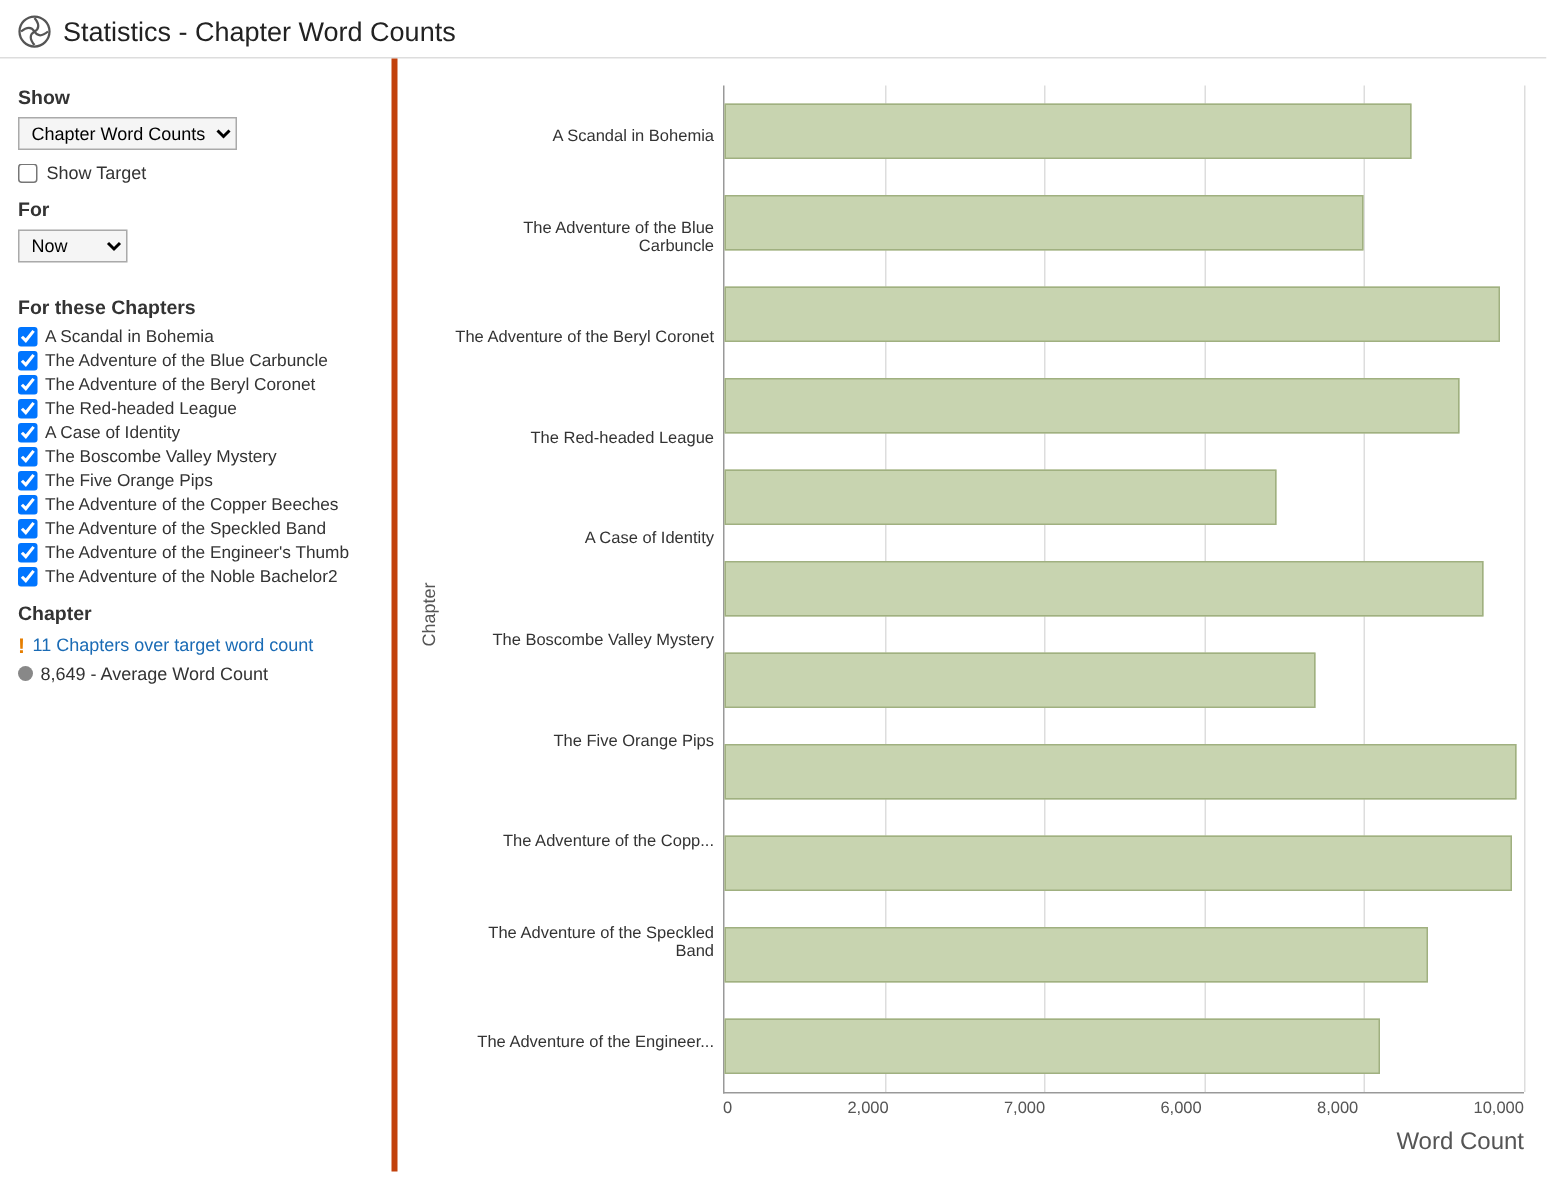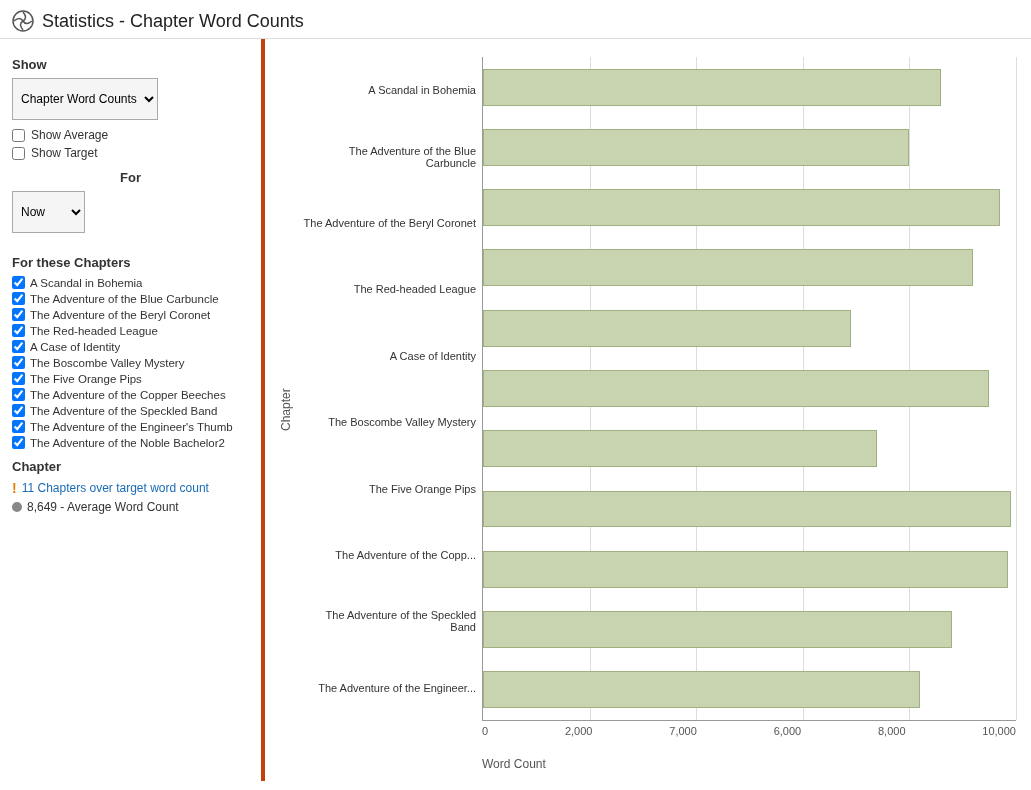--- a/index.html
+++ b/index.html
@@ -8,21 +8,21 @@
     .header { display: flex; align-items: center; padding: 10px 12px 6px; border-bottom: 1px solid #ddd; }
     .header-icon { width: 22px; height: 22px; margin-right: 8px; }
     .header-title { font-size: 18px; font-weight: normal; color: #222; }
 
     .main-layout { display: flex; height: calc(790px - 48px); }
 
     .sidebar { width: 265px; min-width: 265px; padding: 10px 12px; border-right: 4px solid #c2410c; overflow-y: auto; }
 
     .section-label { font-size: 13px; font-weight: bold; margin-bottom: 6px; margin-top: 8px; }
     .dropdown-wrapper { margin-bottom: 8px; }
-    select { font-size: 12px; padding: 12px 4px; border: 1px solid #aaa; background: #f5f5f5; cursor: pointer; }
+    select { font-size: 12px; padding: 2px 4px; border: 1px solid #aaa; background: #f5f5f5; cursor: pointer; }
 
     .checkbox-row { display: flex; align-items: center; margin-bottom: 4px; font-size: 12px; }
     .checkbox-row input { margin-right: 6px; }
 
     .chapter-list { margin-top: 4px; }
     .chapter-item { display: flex; align-items: center; margin-bottom: 3px; font-size: 11.5px; }
     .chapter-item input { margin-right: 5px; }
 
     .detail-section { margin-top: 10px; }
     .detail-item { display: flex; align-items: center; margin-bottom: 4px; font-size: 12px; }
@@ -68,28 +68,24 @@
   <div class="sidebar">
     <div class="section-label">Show</div>
     <div class="dropdown-wrapper">
       <select>
         <option>Chapter Word Counts</option>
         <option>Scene Word Counts</option>
       </select>
     </div>
     <div class="checkbox-row">
       <input type="checkbox" style="">
-      <span>Show Average</span>
-    </div>
-    <div class="checkbox-row">
-      <input type="checkbox" style="">
       <span>Show Target</span>
     </div>
 
-    <div class="section-label" style="margin-top:10px;text-align:center;">For</div>
+    <div class="section-label" style="margin-top:10px;">For</div>
     <div class="dropdown-wrapper">
       <select>
         <option>Now</option>
         <option>Session</option>
         <option>All Time</option>
       </select>
     </div>
 
     <div class="section-label" style="margin-top:22px;">For these Chapters</div>
     <div class="chapter-list" id="chapter-list">
@@ -224,18 +220,18 @@
             <div style="flex:1; display:flex; justify-content:space-between; font-size:11px; color:#555;" id="x-ticks">
                 <span>0</span>
                 <span>2,000</span>
                 <span>7,000</span>
                 <span>6,000</span>
                 <span>8,000</span>
                 <span>10,000</span>
               </div>
           </div>
 
-          <div style="text-align:left; font-size:12px; color:#555; margin-top:20px; padding-left:185px;">Word Count</div>
+          <div style="text-align:right; font-size:16px; color:#555; margin-top:8px; padding-left:185px;">Word Count</div>
         </div>
       </div>
     </div>
   </div>
 </div>
 
 </body></html>

